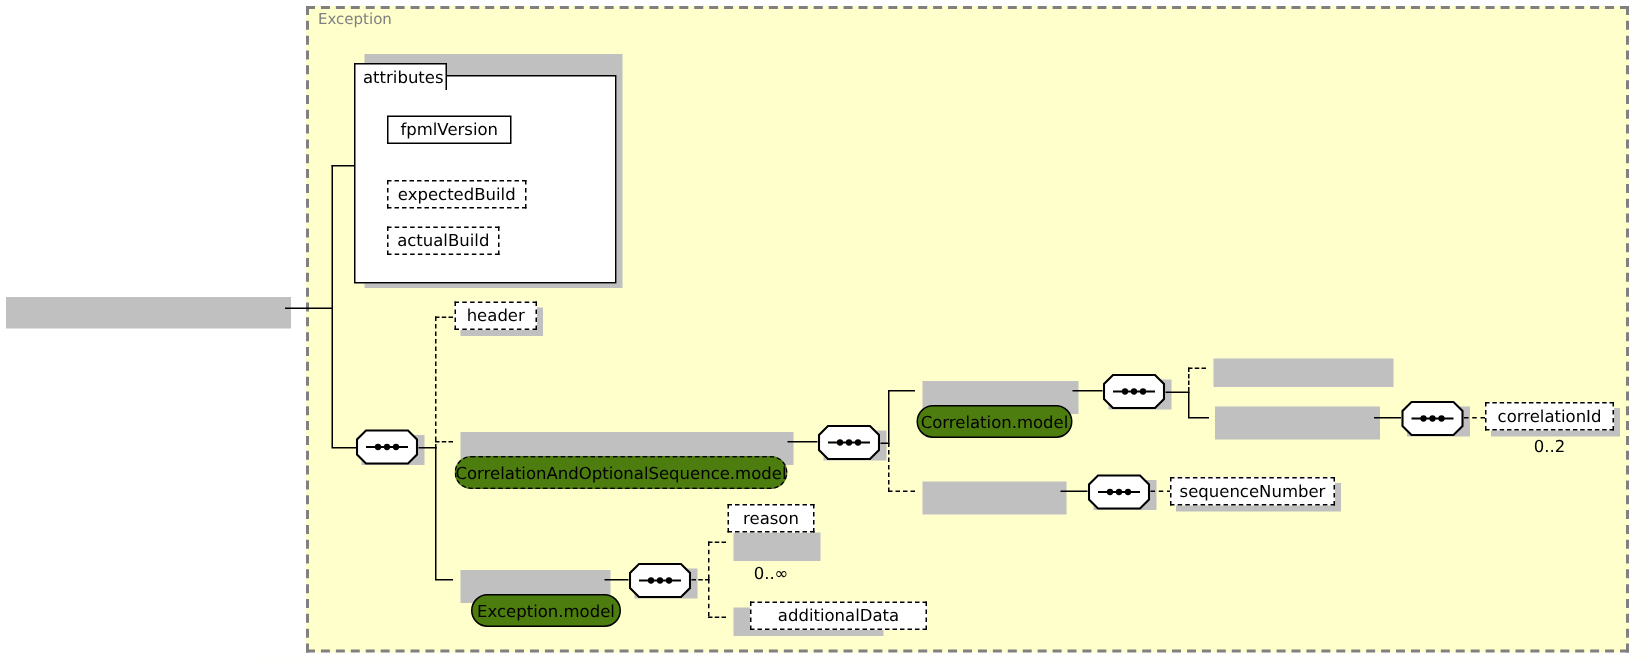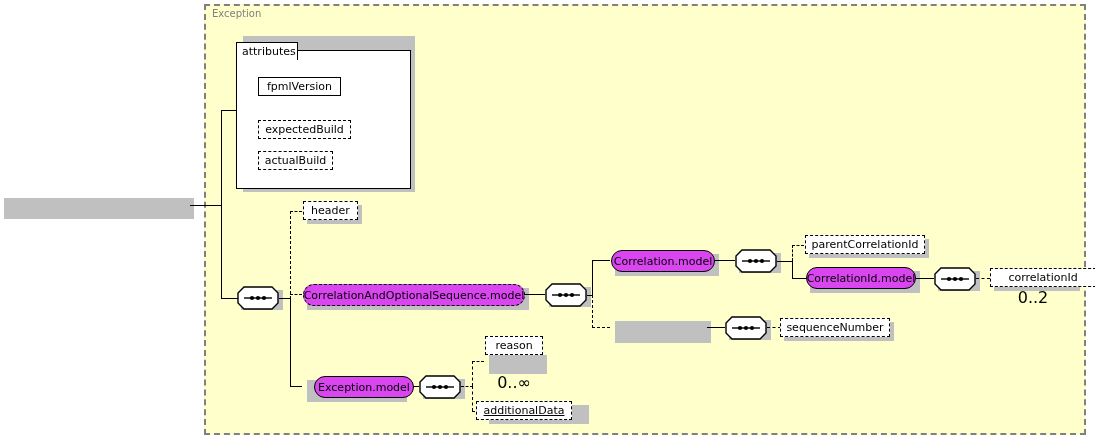--- a/index.html
+++ b/index.html
@@ -99,30 +99,31 @@
     align-items: center;
     justify-content: center;
     white-space: nowrap;
     z-index: 4;
   }
 
   
   .model {
     position: absolute;
     box-sizing: border-box;
-    background: #d946ef;
+    background: #4d7c0f;
     border-radius: 11px;
     font-size: 11px;
     line-height: 11px;
     color: #000000;
     display: flex;
     align-items: center;
     justify-content: center;
     white-space: nowrap;
     z-index: 4;
+    margin-top: 20px;
   }
   .model.solid  { border: 1px solid #000000; }
   .model.dashed { border: 1px dashed #000000; }
 
   
   .seq {
     position: absolute;
     width: 42px;
     height: 24px;
     z-index: 4;
@@ -135,21 +136,21 @@
     z-index: 2;
   }
   .line.h-solid  { border-top: 1px solid #000000; height: 0; }
   .line.v-solid  { border-left: 1px solid #000000; width: 0; }
   .line.h-dash   { border-top: 1px dashed #000000; height: 0; }
   .line.v-dash   { border-left: 1px dashed #000000; width: 0; }
 
   
   .card {
     position: absolute;
-    font-size: 16px;
+    font-size: 11px;
     line-height: 12px;
     color: #000000;
     text-align: center;
     white-space: nowrap;
     z-index: 4;
   }
 </style>
 </head>
 <body>
 
@@ -251,40 +252,38 @@
     </svg>
   </div>
 
   <div class="line h-solid" style="left:777px; top:261px; width:16px;"></div>
   <div class="line v-dash" style="left:792px; top:245px; height:16px;"></div>
   <div class="line v-solid" style="left:792px; top:261px; height:17px;"></div>
   <div class="line h-dash" style="left:792px; top:245px; width:12px;"></div>
   <div class="line h-solid" style="left:792px; top:278px; width:14px;"></div>
 
   <div class="shadow" style="left:809px; top:239px; width:120px; height:19px;"></div>
-  <div class="el dashed" style="left:805px; top:235px; width:120px; height:19px;">parentCorrelationId</div>
 
   <div class="shadow" style="left:810px; top:271px; width:110px; height:22px;"></div>
-  <div class="model solid" style="left:806px; top:267px; width:110px; height:22px;">CorrelationId.model</div>
 
   <div class="line h-solid" style="left:916px; top:278px; width:18px;"></div>
   <div class="shadow" style="left:938px; top:271px; width:42px; height:20px;"></div>
   <div class="seq" style="left:934px; top:267px;">
     <svg width="42" height="24" viewBox="0 0 42 24">
       <polygon points="7,1 35,1 41,7 41,17 35,23 7,23 1,17 1,7" fill="#ffffff" stroke="#000000" stroke-width="1.4"></polygon>
       <line x1="7" y1="12" x2="35" y2="12" stroke="#000000" stroke-width="1.4"></line>
       <circle cx="15" cy="12" r="2.1" fill="#000000"></circle>
       <circle cx="21" cy="12" r="2.1" fill="#000000"></circle>
       <circle cx="27" cy="12" r="2.1" fill="#000000"></circle>
     </svg>
   </div>
   <div class="line h-dash" style="left:976px; top:278px; width:14px;"></div>
 
   <div class="shadow" style="left:994px; top:272px; width:86px; height:19px;"></div>
-  <div class="el dashed" style="left:990px; top:268px; width:106px; height:19px;">correlationId</div>
+  <div class="el dashed" style="left:990px; top:268px; width:86px; height:19px;">correlationId</div>
   <div class="card" style="left:990px; top:292px; width:86px;">0..2</div>
 
   <div class="shadow" style="left:615px; top:321px; width:96px; height:22px;"></div>
 
   <div class="line h-solid" style="left:707px; top:327px; width:18px;"></div>
   <div class="shadow" style="left:729px; top:320px; width:42px; height:20px;"></div>
   <div class="seq" style="left:725px; top:316px;">
     <svg width="42" height="24" viewBox="0 0 42 24">
       <polygon points="7,1 35,1 41,7 41,17 35,23 7,23 1,17 1,7" fill="#ffffff" stroke="#000000" stroke-width="1.4"></polygon>
       <line x1="7" y1="12" x2="35" y2="12" stroke="#000000" stroke-width="1.4"></line>
@@ -317,15 +316,15 @@
   <div class="line v-dash" style="left:472px; top:361px; height:25px;"></div>
   <div class="line v-dash" style="left:472px; top:386px; height:25px;"></div>
   <div class="line h-dash" style="left:472px; top:361px; width:12px;"></div>
   <div class="line h-dash" style="left:472px; top:411px; width:12px;"></div>
 
   <div class="shadow" style="left:489px; top:355px; width:58px; height:19px;"></div>
   <div class="el dashed" style="left:485px; top:336px; width:58px; height:19px;">reason</div>
   <div class="card" style="left:485px; top:377px; width:58px;">0..∞</div>
 
   <div class="shadow" style="left:489px; top:405px; width:100px; height:19px;"></div>
-  <div class="el dashed" style="left:476px; top:401px; width:96px; height:19px;text-decoration:underline;">additionalData</div>
+  <div class="el dashed" style="left:500px; top:401px; width:118px; height:19px;">additionalData</div>
 
 </div>
 
 </body></html>

